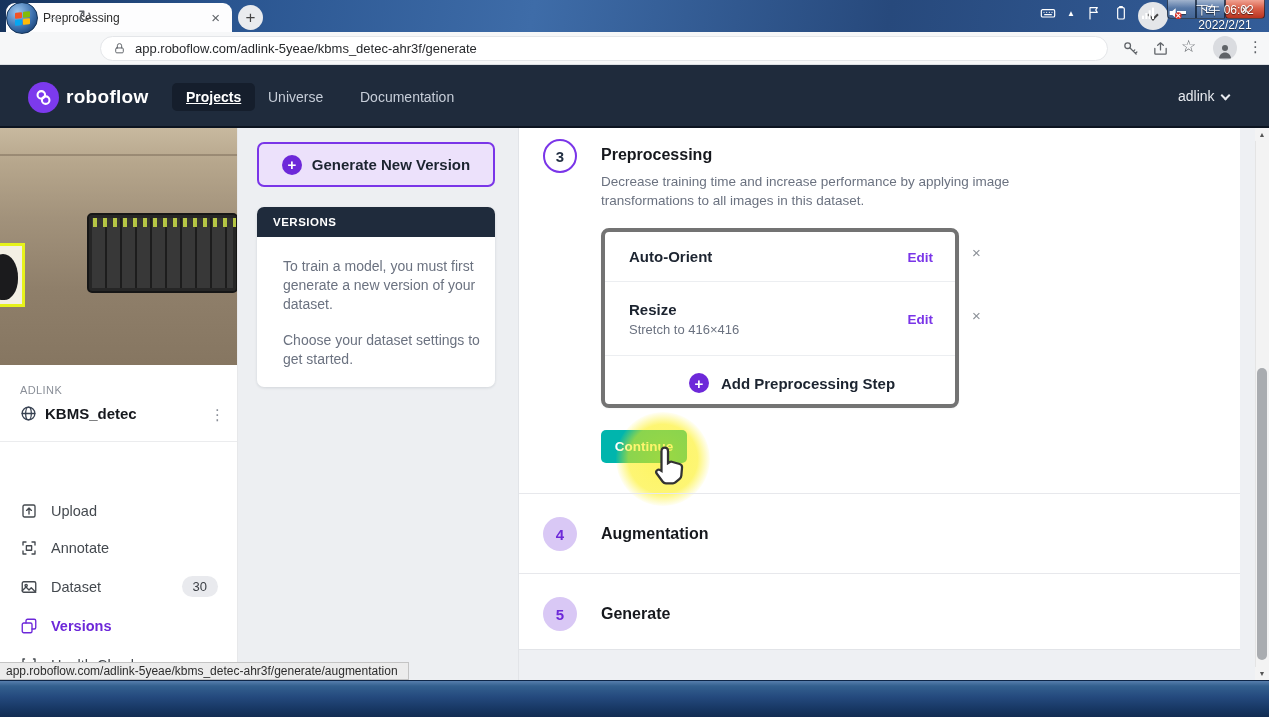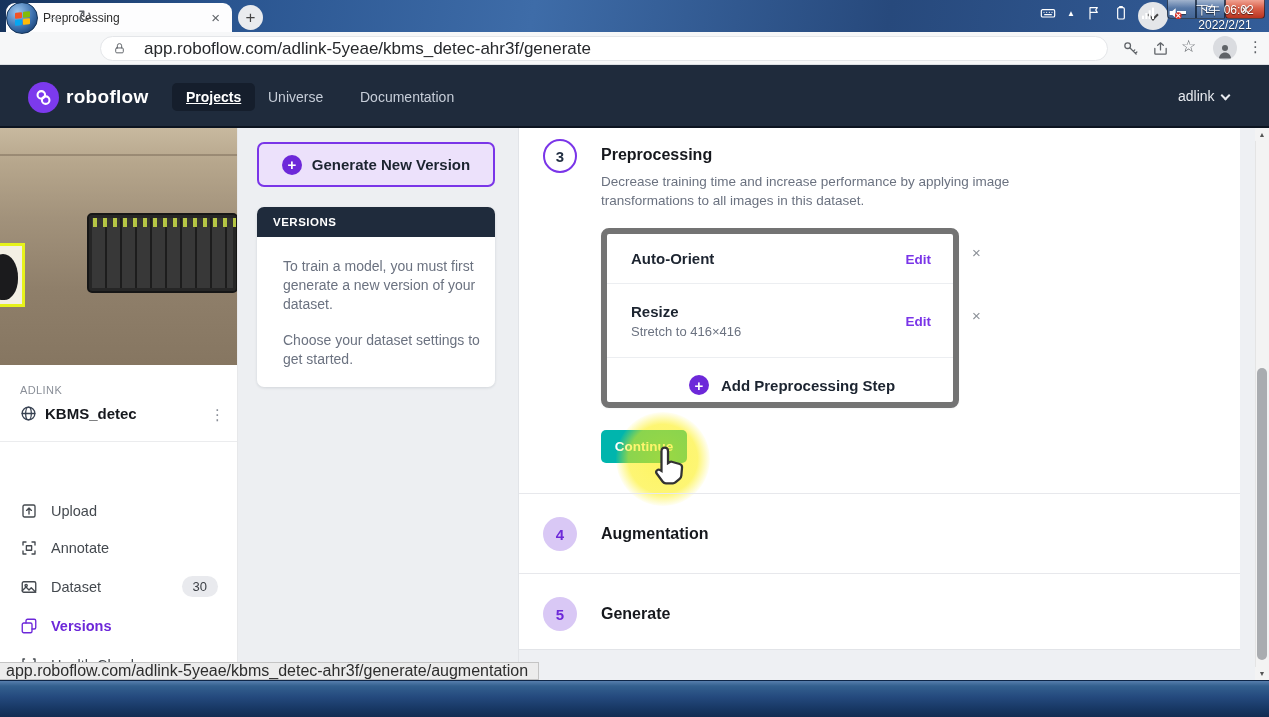--- a/index.html
+++ b/index.html
@@ -31,21 +31,21 @@
   .winbtn.min{border-radius:0 0 0 4px;}
   .minglyph{width:9px;height:3px;background:#fff;margin-top:7px;box-shadow:0 1px 1px rgba(0,0,0,.5);}
   .maxglyph{width:9px;height:7px;border:1.5px solid #fff;box-shadow:0 1px 1px rgba(0,0,0,.5);}
 
   
   .toolbar{left:0;top:32px;width:1269px;height:33px;background:#f6f7f8;border-bottom:1px solid #dcdfe3;}
   .navglyph{font-size:17px;color:#5f6368;top:6px;}
   .navglyph.disabled{color:#b9bdc2;}
   .omnibox{left:100px;top:36px;width:1008px;height:25px;background:#fff;border:1px solid #e4e6e9;border-radius:13px;
     display:flex;align-items:center;padding:0 12px;}
-  .url{font-size:17px;color:#27292c;margin-left:18px;white-space:nowrap;}
+  .url{font-size:13px;color:#27292c;margin-left:9px;white-space:nowrap;}
   .tool-ic{top:38px;width:20px;height:20px;color:#5f6368;display:flex;align-items:center;justify-content:center;}
   .tool-ic svg{width:17px;height:17px;}
   .avatar{left:1213px;top:36px;width:24px;height:24px;border-radius:50%;background:#dadce0;overflow:hidden;display:flex;align-items:flex-end;justify-content:center;}
   .kebab{left:1248px;top:38px;font-size:15px;color:#5f6368;}
 
   
   .rfnav{left:0;top:65px;width:1269px;height:63px;background:#1f2b3c;border-bottom:2px solid #0c1420;}
   .rflogo{left:28px;top:82px;width:31px;height:31px;border-radius:50%;background:#7c3aed;display:flex;align-items:center;justify-content:center;}
   .rflogo svg{width:21px;height:21px;}
   .brand{left:66px;top:86px;font-size:19px;font-weight:bold;color:#fff;letter-spacing:.3px;}
@@ -94,21 +94,21 @@
   .vbody p{margin:0 0 17px 0;width:198px;}
 
   
   .main{left:519px;top:128px;width:721px;height:522px;background:#fff;border-bottom:1px solid #e2e4e8;}
   .stepcirc{width:34px;height:34px;border-radius:50%;display:flex;align-items:center;justify-content:center;
     font-size:15px;font-weight:bold;}
   .stepcirc.outline{left:24px;top:11px;background:#fff;border:2px solid #7a35e8;color:#233043;}
   .stepcirc.fill{background:#d9c8f5;color:#6d28d9;}
   .s3-title{left:82px;top:18px;font-size:16px;font-weight:bold;color:#16181d;}
   .s3-desc{left:82px;top:44px;width:452px;font-size:13.5px;line-height:19px;color:#6b7280;}
-  .prep-card{left:82px;top:100px;width:358px;height:180px;background:#fff;border:6px solid #737373;border-radius:8px;
+  .prep-card{left:82px;top:100px;width:358px;height:180px;background:#fff;border:4px solid #737373;border-radius:8px;
     box-shadow:0 1px 2px rgba(20,30,50,.05);}
   .prow{position:relative;padding-left:24px;display:flex;flex-direction:column;justify-content:center;}
   .prow1{height:50px;border-bottom:1px solid #eceef1;}
   .prow2{height:74px;border-bottom:1px solid #eceef1;}
   .prow3{height:54px;flex-direction:row;align-items:center;gap:12px;border-radius:0 0 8px 8px;}
   .prow .nm{font-size:15px;font-weight:bold;color:#1c2430;}
   .prow .sub{font-size:13px;color:#6b7280;margin-top:4px;}
   .editlink{position:absolute;right:22px;top:50%;transform:translateY(-50%);color:#7a35e8;font-size:13.5px;font-weight:bold;}
   .xmark{position:absolute;color:#8b9097;font-size:15px;}
   .addlbl{font-size:15px;font-weight:bold;color:#1c2430;}
@@ -122,21 +122,21 @@
   .sec-row .stepcirc{position:absolute;left:24px;top:23px;}
   .sec-title{position:absolute;left:82px;top:31px;font-size:16px;font-weight:bold;color:#16181d;}
 
   
   .sb-track{left:1255px;top:128px;width:14px;height:552px;background:#f3f3f3;border-left:1px solid #e4e4e4;}
   .sb-arrow{left:1255px;width:14px;height:13px;color:#555;font-size:7px;display:flex;align-items:center;justify-content:center;background:#f3f3f3;}
   .sb-thumb{left:1257px;top:368px;width:10px;height:292px;background:#a9acb0;border-radius:5px;}
 
   
   .statusbar{left:0;top:662px;height:18px;background:#ececec;border:1px solid #c4c4c4;border-left:none;
-    display:flex;align-items:center;padding:0 10px 0 6px;font-size:16px;color:#2d2d2d;white-space:nowrap;z-index:5;}
+    display:flex;align-items:center;padding:0 10px 0 6px;font-size:12px;color:#2d2d2d;white-space:nowrap;z-index:5;}
 
   
   .taskbar{left:0;top:680px;width:1269px;height:37px;
     background:linear-gradient(180deg,#577ead 0%,#33608f 14%,#24497d 45%,#173763 78%,#122c52 100%);
     border-top:1px solid #0d2547;z-index:6;}
   .orb{left:6px;top:2px;width:32px;height:32px;border-radius:50%;
     background:radial-gradient(circle at 35% 30%,#9cc7ef,#3c70ad 55%,#1b4276 85%);
     border:1px solid #123258;display:flex;align-items:center;justify-content:center;}
   .flaggrid{width:15px;height:13px;display:grid;grid-template-columns:1fr 1fr;grid-template-rows:1fr 1fr;gap:1px;transform:skewY(-6deg);}
   .flaggrid i{border-radius:1px;}

